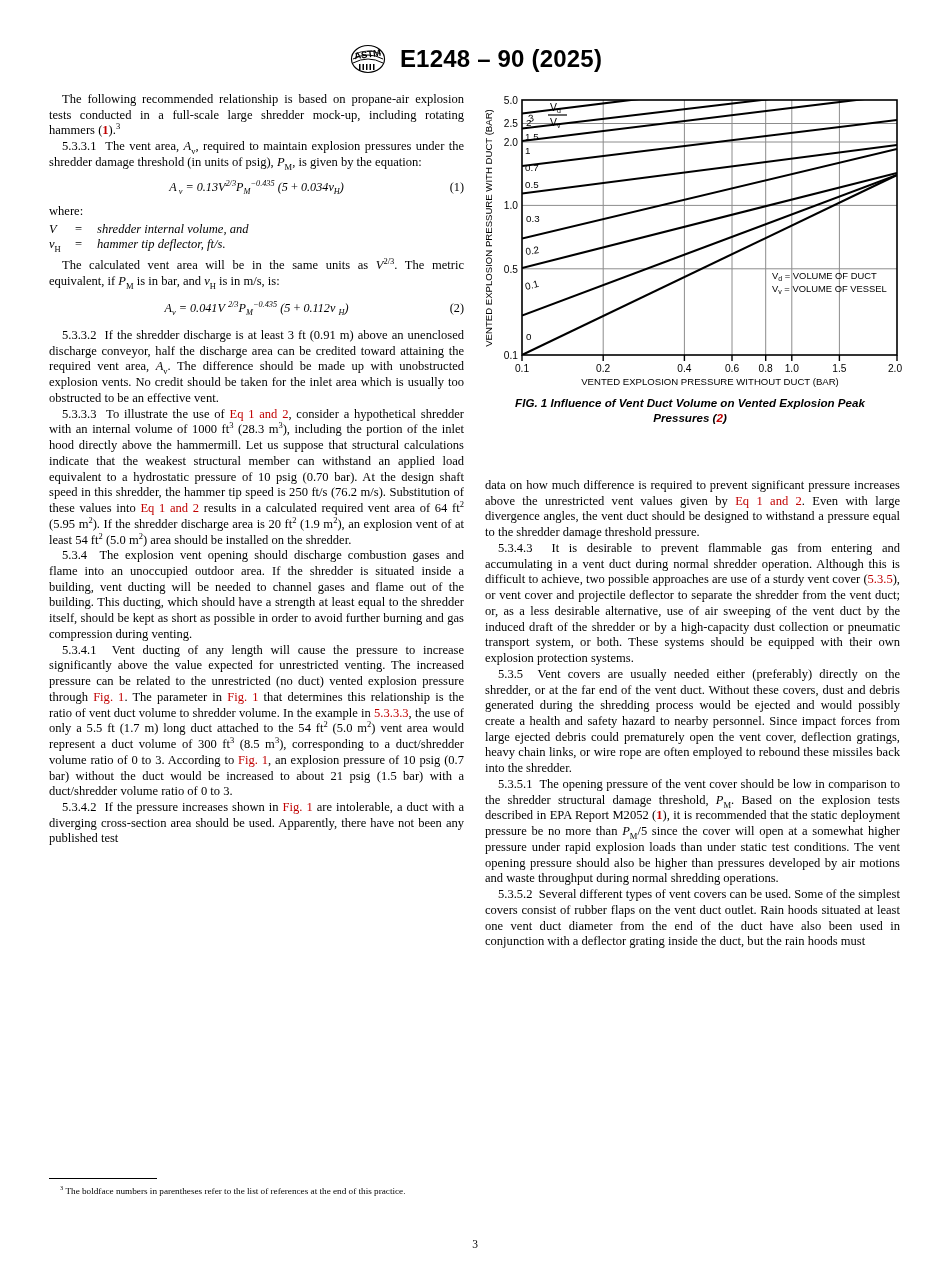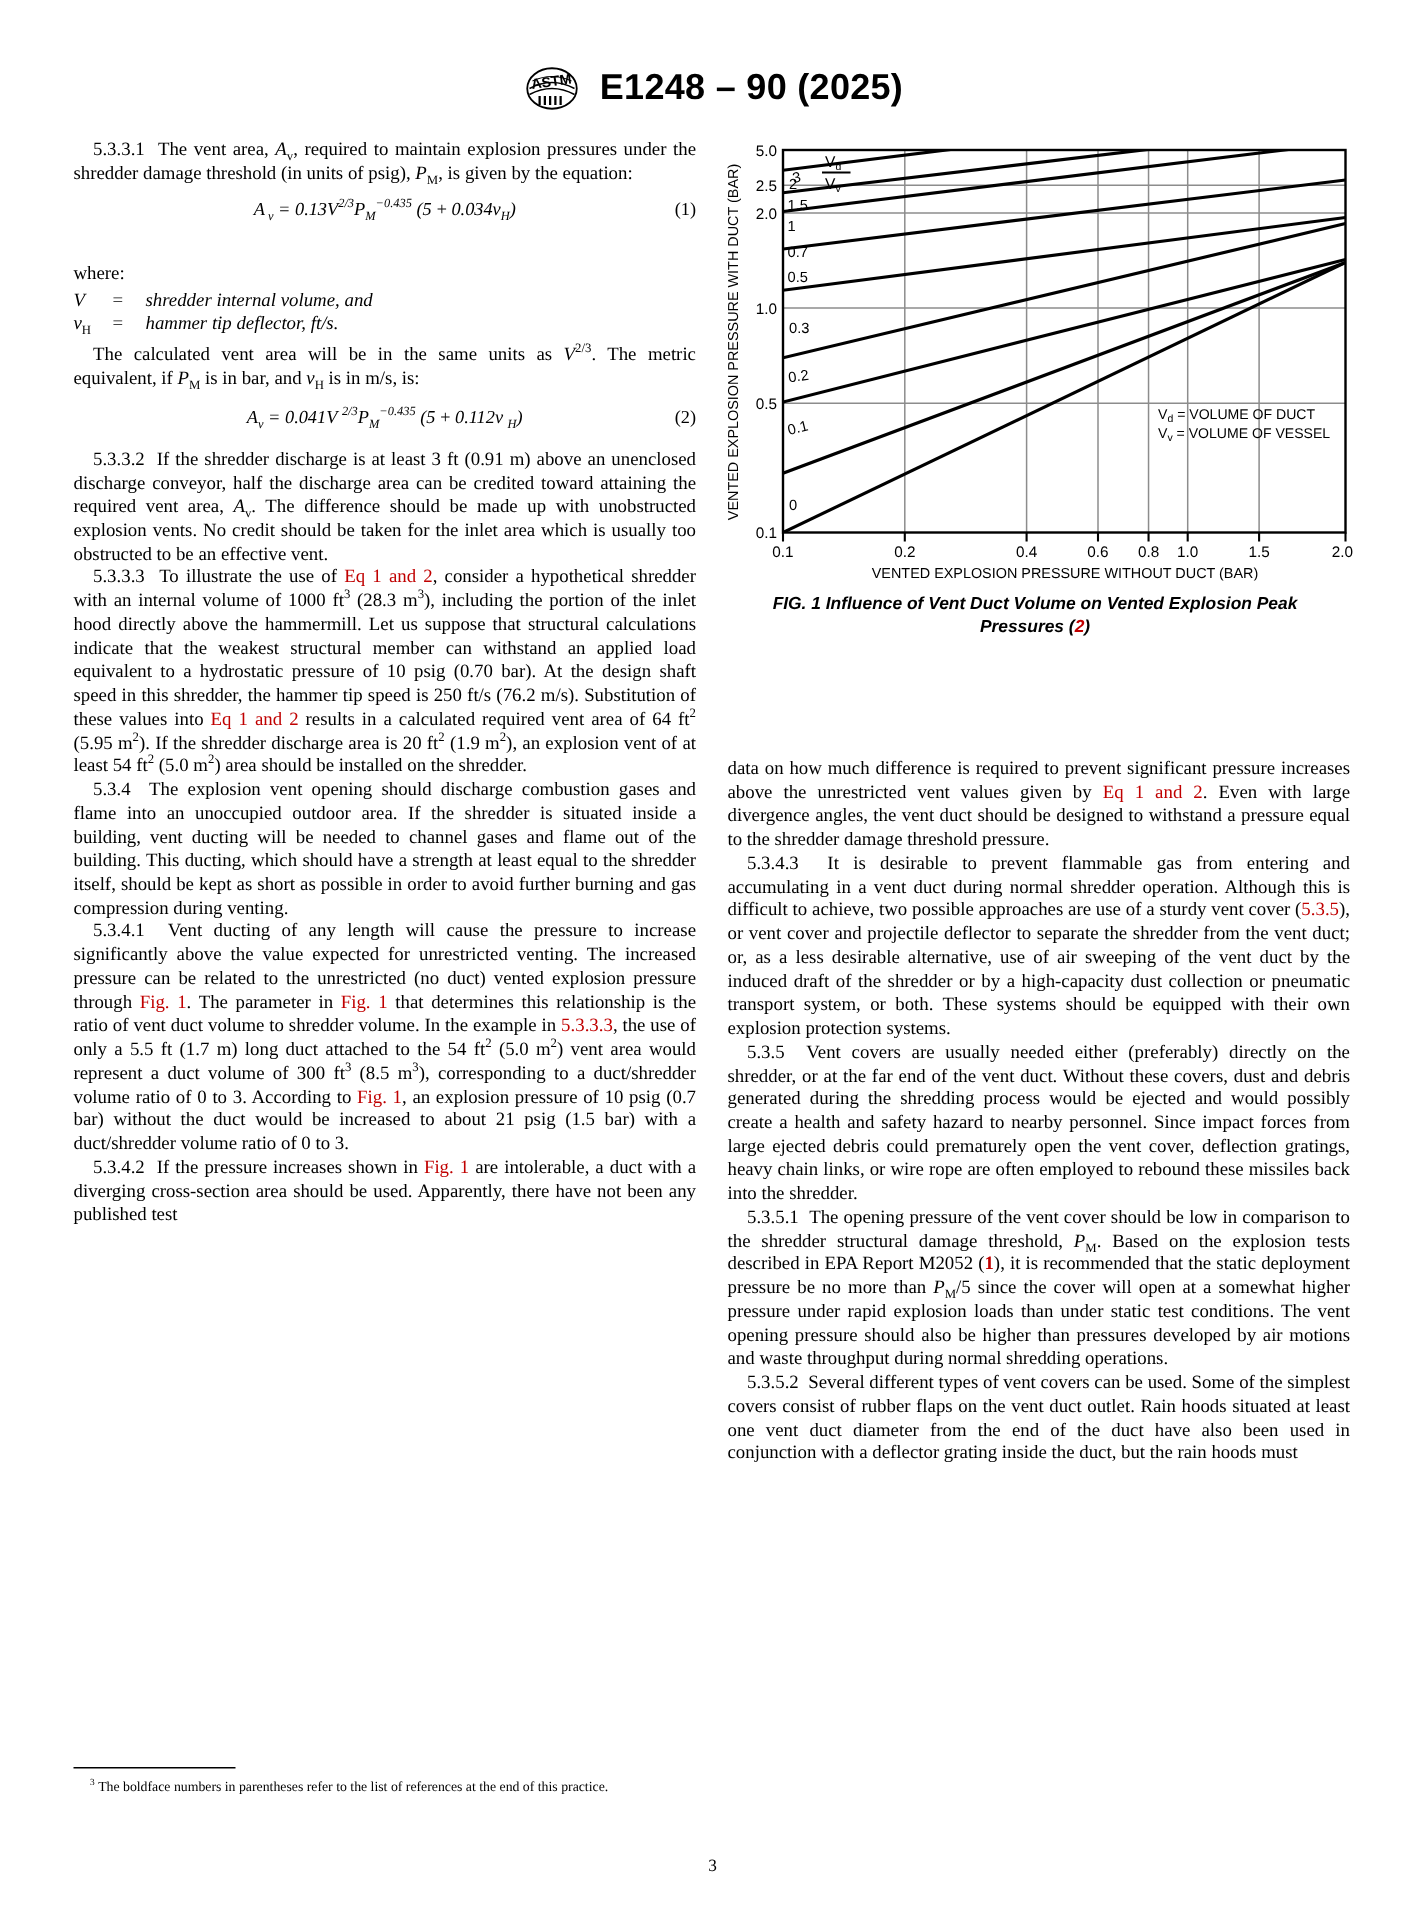--- a/index.html
+++ b/index.html
@@ -27,21 +27,21 @@
   
   .col {
     position:absolute; top:92px; width:415px;
     font-size:12.55px; line-height:1.255;
     text-align:justify; text-justify:inter-word;
   }
   .col-left  { left:49px; }
   .col-right { left:485px; top:478px; width:415px; }
 
   p { margin:0; text-indent:13px; }
-  p.noind { text-indent:0;margin-top:27px; }
+  p.noind { text-indent:0; }
   .red { color:#c00000; }
   .bold { font-weight:bold; }
   sup { font-size:0.68em; vertical-align:super; line-height:0; }
   sub { font-size:0.68em; vertical-align:sub; line-height:0; }
   i, .it { font-style:italic; }
 
   
   .eq {
     position:relative; text-indent:0; text-align:center;
     margin:9px 0 9px 0; font-size:12.2px;
@@ -100,20 +100,21 @@
         <rect x="36" y="40" width="3" height="12"></rect>
         <rect x="43" y="40" width="3" height="12"></rect>
         <rect x="50" y="40" width="3" height="12"></rect>
       </g>
     </svg>
     <span class="doc-title">E1248 – 90 (2025)</span>
   </div>
 
   <div class="col col-left">
 
+    <p><span>The following recommended relationship is based on propane-air explosion tests conducted in a full-scale large shredder mock-up, including rotating hammers (</span><span class="red bold">1</span><span>).</span><sup>3</sup></p>
 
     <p><span>5.3.3.1</span>&nbsp;&nbsp;<span>The vent area, </span><i>A</i><sub>v</sub><span>, required to maintain explosion pressures under the shredder damage threshold (in units of psig), </span><i>P</i><sub>M</sub><span>, is given by the equation:</span></p>
 
     <div class="eq">
       <span class="eq-body">
         <i>A</i><sub>&nbsp;v</sub> = 0.13<i>V</i><sup>2/3</sup><i>P</i><sub style="font-style:italic">M</sub><sup>−0.435</sup> (5 + 0.034<i>v</i><sub style="font-style:italic">H</sub>)
       </span>
       <span class="num">(1)</span>
     </div>
 

